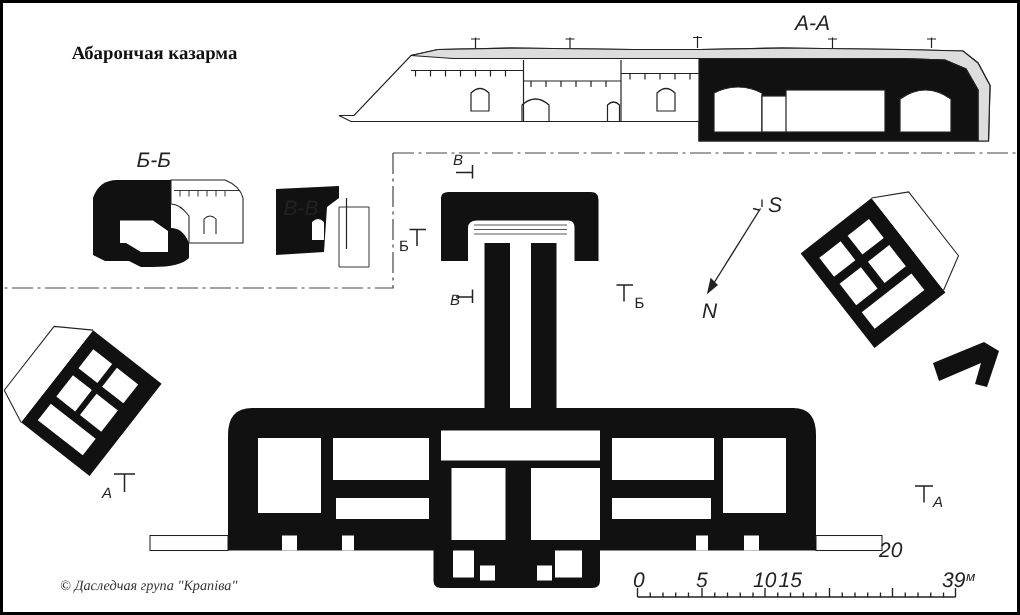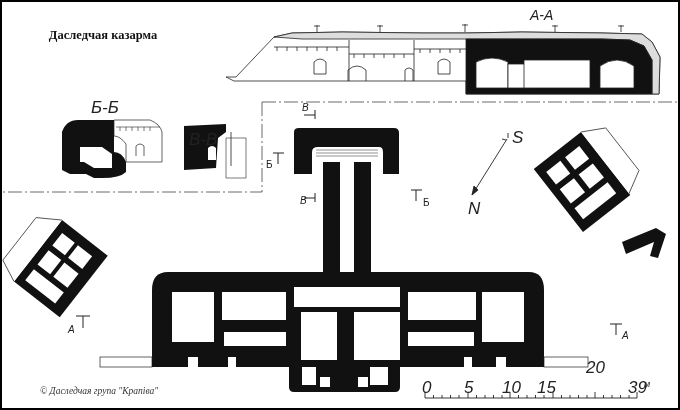--- a/index.html
+++ b/index.html
@@ -1,19 +1,19 @@
 <!DOCTYPE html>
 <html><head>
 <meta charset="utf-8">
 <style>
   html,body{margin:0;padding:0;background:#fff;}
   #frame{position:relative;width:680px;height:410px;overflow:hidden;background:#fff;box-sizing:border-box;border:2px solid #000;}
   svg{position:absolute;left:0;top:0;}
   .title{position:absolute;font-family:"Liberation Serif",serif;font-weight:bold;font-size:12.5px;color:#111;text-align:center;line-height:15px;}
-  .lbl{position:absolute;font-family:"Liberation Sans",sans-serif;font-style:italic;font-size:17px;color:#222;}
+  .lbl{position:absolute;font-family:"Liberation Sans",sans-serif;font-style:italic;font-size:14px;color:#222;}
   .copy{position:absolute;font-family:"Liberation Serif",serif;font-style:italic;font-size:9.5px;color:#333;}
 </style>
 </head>
 <body>
 
 <div id="frame">
 
   <svg width="680" height="410" viewBox="0 0 680 410">
 
     <g stroke="#222" fill="none" stroke-width="0.8">
@@ -143,39 +143,39 @@
     </g>
 
     <g stroke="#222" stroke-width="0.9">
       <line x1="423" y1="396" x2="635" y2="396"></line>
       <path d="M423 390 v6 M466 390 v6 M508 390 v6 M551 390 v6 M593 390 v6 M635 390 v6"></path>
       <path d="M431.5 393 v3 M440 393 v3 M448.5 393 v3 M457 393 v3 M474.5 393 v3 M483 393 v3 M491.5 393 v3 M500 393 v3 M516.5 393 v3 M525 393 v3 M533.5 393 v3 M542 393 v3 M559.5 393 v3 M568 393 v3 M576.5 393 v3 M585 393 v3 M601.5 393 v3 M610 393 v3 M618.5 393 v3 M627 393 v3"></path>
     </g>
   </svg>
 
   <div class="title" style="left:26px;top:26px;width:150px;">
-    <div>Даследчая казарма</div>
+    <div>Абарончая казарма</div>
   </div>
 
   <span class="lbl" style="left:528px;top:5px;font-size:14px;">А-А</span>
   <span class="lbl" style="left:89px;top:96px;">Б-Б</span>
   <span class="lbl" style="left:187px;top:96px;margin-top:32px;">В-В</span>
 
   <span class="lbl" style="left:300px;top:100px;font-size:10px;">В</span>
   <span class="lbl" style="left:298px;top:193px;font-size:10px;">В</span>
   <span class="lbl" style="left:264px;top:157px;font-size:10px;font-style:normal;">Б</span>
   <span class="lbl" style="left:421px;top:195px;font-size:10px;font-style:normal;">Б</span>
   <span class="lbl" style="left:66px;top:322px;font-size:10px;">А</span>
   <span class="lbl" style="left:620px;top:328px;font-size:10px;">А</span>
 
   <span class="lbl" style="left:510px;top:126px;">S</span>
   <span class="lbl" style="left:466px;top:197px;">N</span>
 
   <span class="lbl" style="left:420px;top:376px;">0</span>
   <span class="lbl" style="left:462px;top:376px;">5</span>
   <span class="lbl" style="left:500px;top:376px;">10</span>
-  <span class="lbl" style="left:535px;top:376px;font-style:italic;">15</span>
+  <span class="lbl" style="left:517px;top:376px;font-style:italic;">15</span>
   <span class="lbl" style="left:584px;top:356px;">20</span>
   <span class="lbl" style="left:626px;top:376px;">39</span>
   <span class="lbl" style="left:642px;top:377px;font-size:9px;">м</span>
 
   <span class="copy" style="left:38px;top:384px;">© Даследчая група "Крапіва"</span>
 </div>
 
 </body></html>

